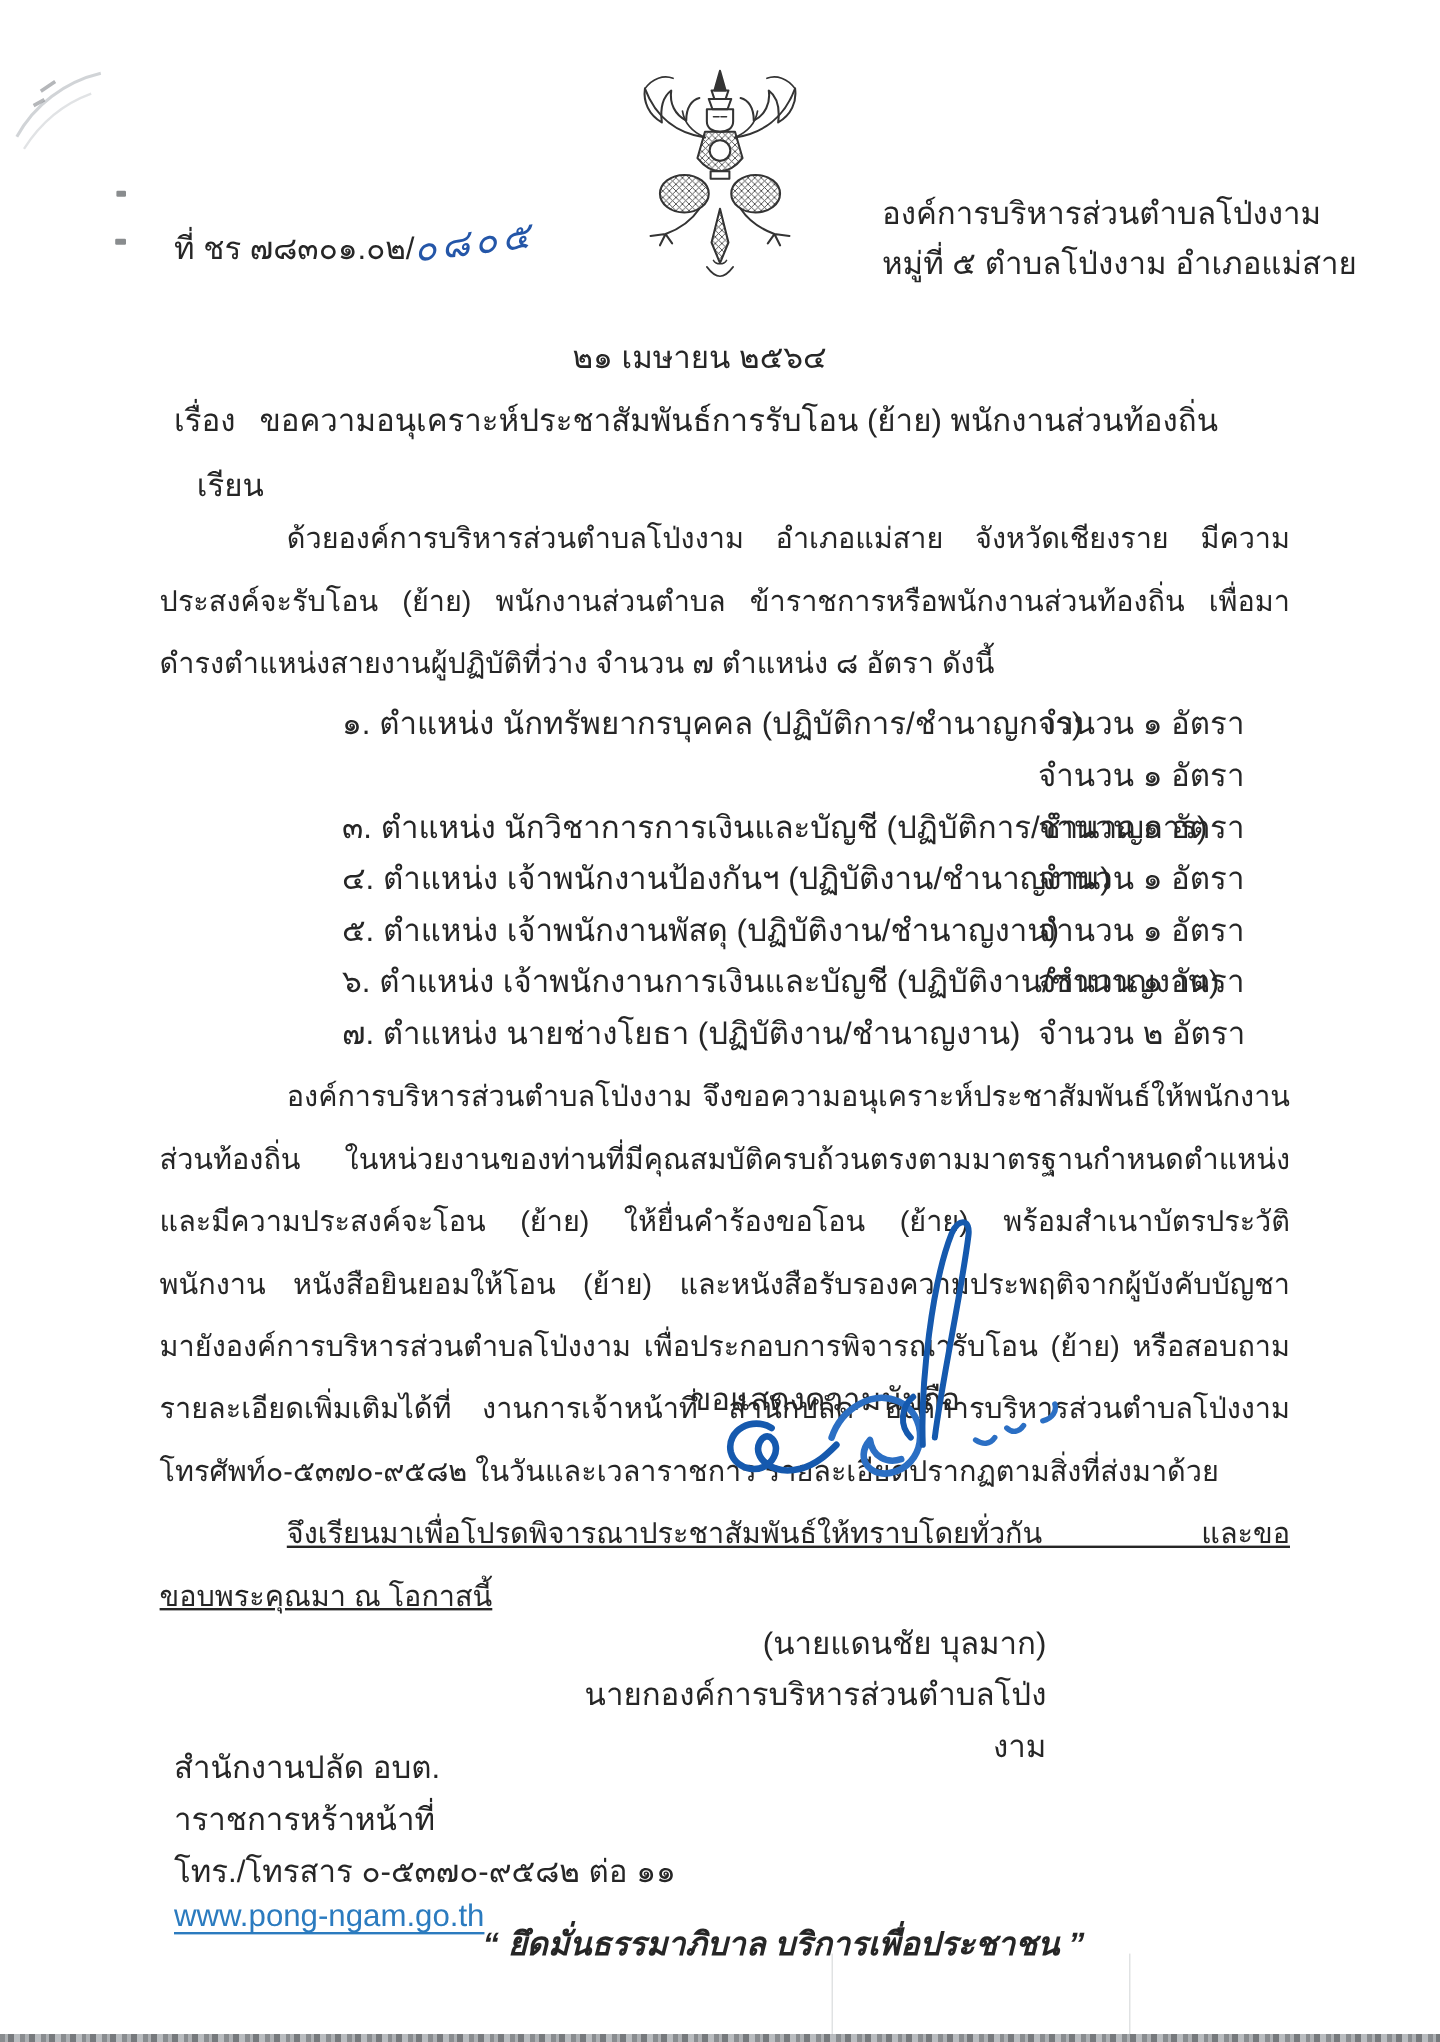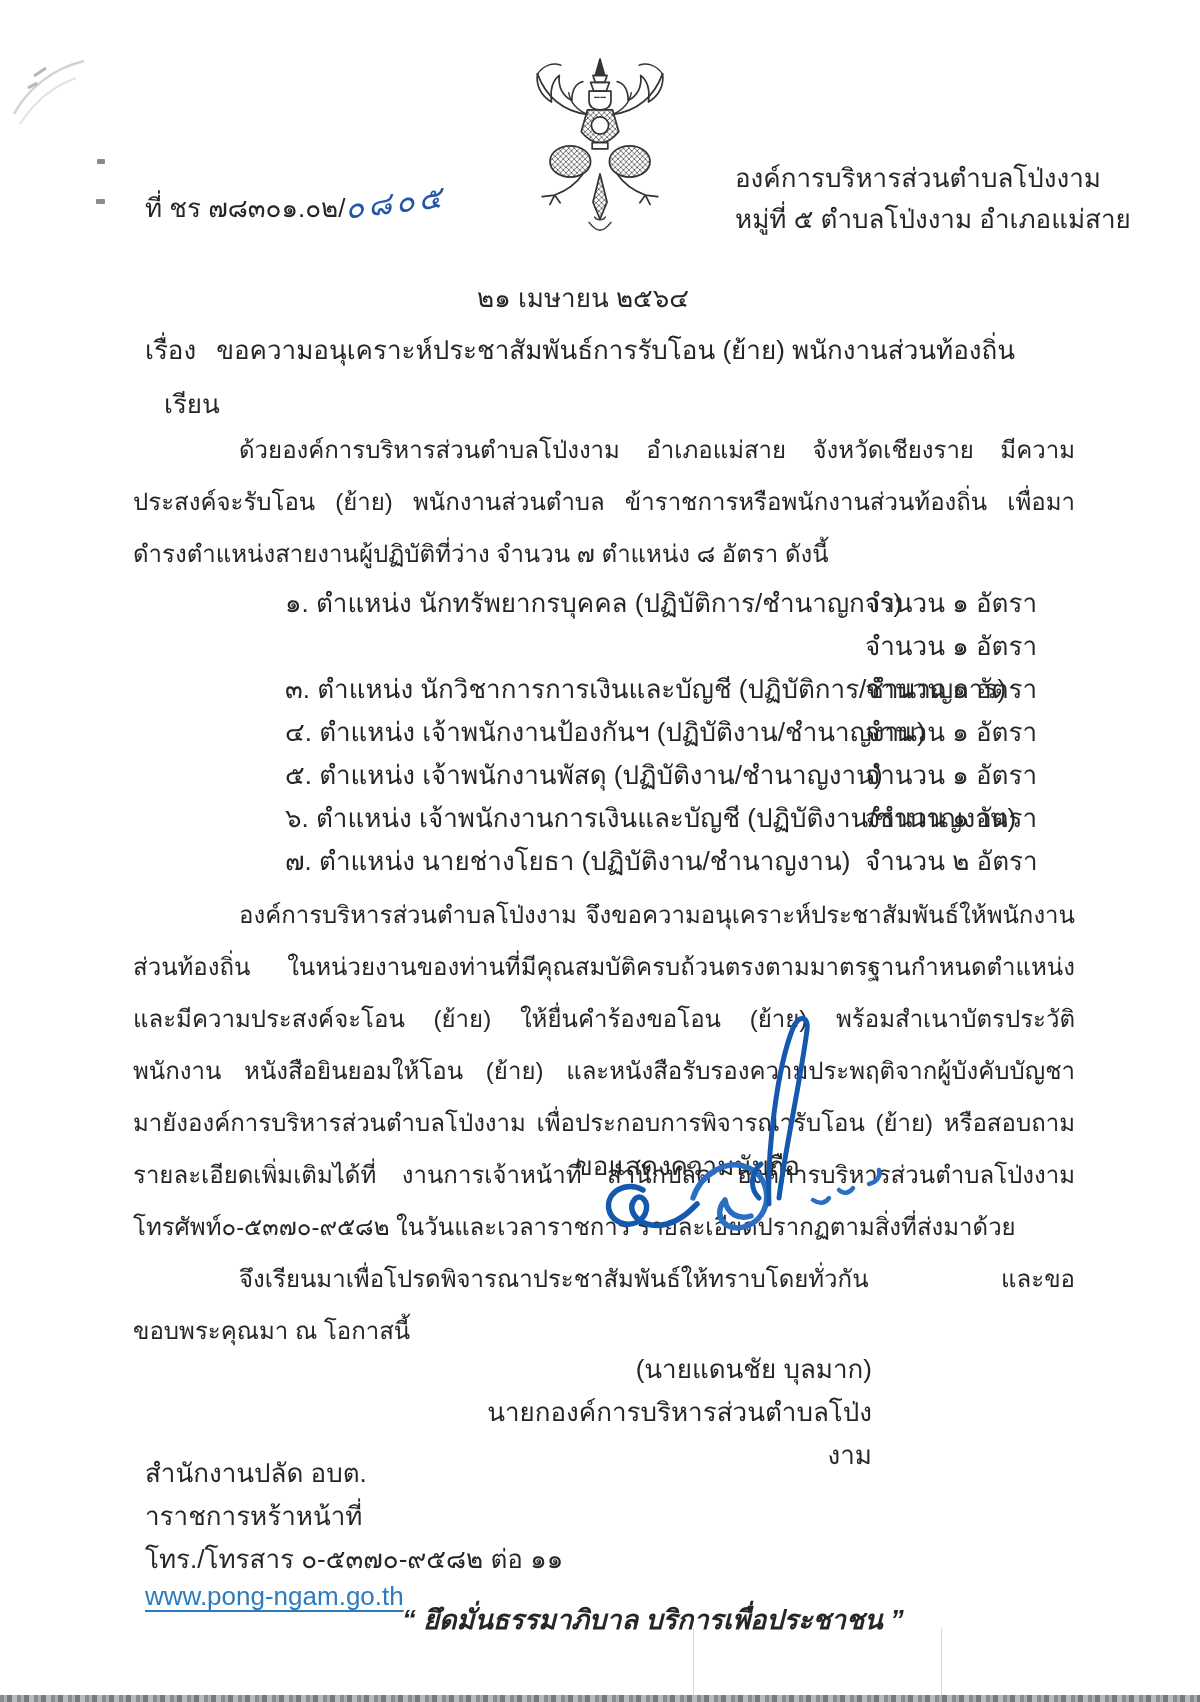--- a/index.html
+++ b/index.html
@@ -21,21 +21,21 @@
   .dateline{position:absolute;left:0;right:0;top:282px;text-align:center;transform:translateX(-17px);}
   .subjline{position:absolute;left:145px;top:334px;display:flex;gap:20px;}
   .toline{position:absolute;left:145px;top:388px;display:flex;gap:22px;margin-left:19px;}
   
   .bodytext{position:absolute;left:133px;top:424px;width:942px;text-align:justify;}
   .para{font-size:24px;line-height:52px;margin:0;text-indent:106px;}
   .poslist{margin:2px 0 0 0;}
   .posrow{position:relative;height:43px;padding-left:152px;font-size:26px;line-height:43px;white-space:nowrap;}
   .poscount{position:absolute;left:732px;top:0;}
   .p2{margin-top:6px;}
-  .p3{margin-top:0;}
+  .p3{margin-top:0;text-decoration:underline;}
   
   .closing{position:absolute;left:575px;top:1150px;}
   .signature{position:absolute;left:555px;top:992px;width:360px;height:265px;}
   .signerblock{position:absolute;left:472px;top:1348px;width:400px;text-align:right;line-height:43px;}
   
   .footer{position:absolute;left:145px;top:1452px;}
   .footer .fline{font-size:26px;height:27px;margin-bottom:16px;white-space:nowrap;}
   .weblink{color:#2b7bbf;text-decoration:underline;text-underline-offset:5px;cursor:pointer;}
   .slogan{
     position:absolute;left:0;right:0;top:1598px;text-align:center;transform:translateX(53px);

